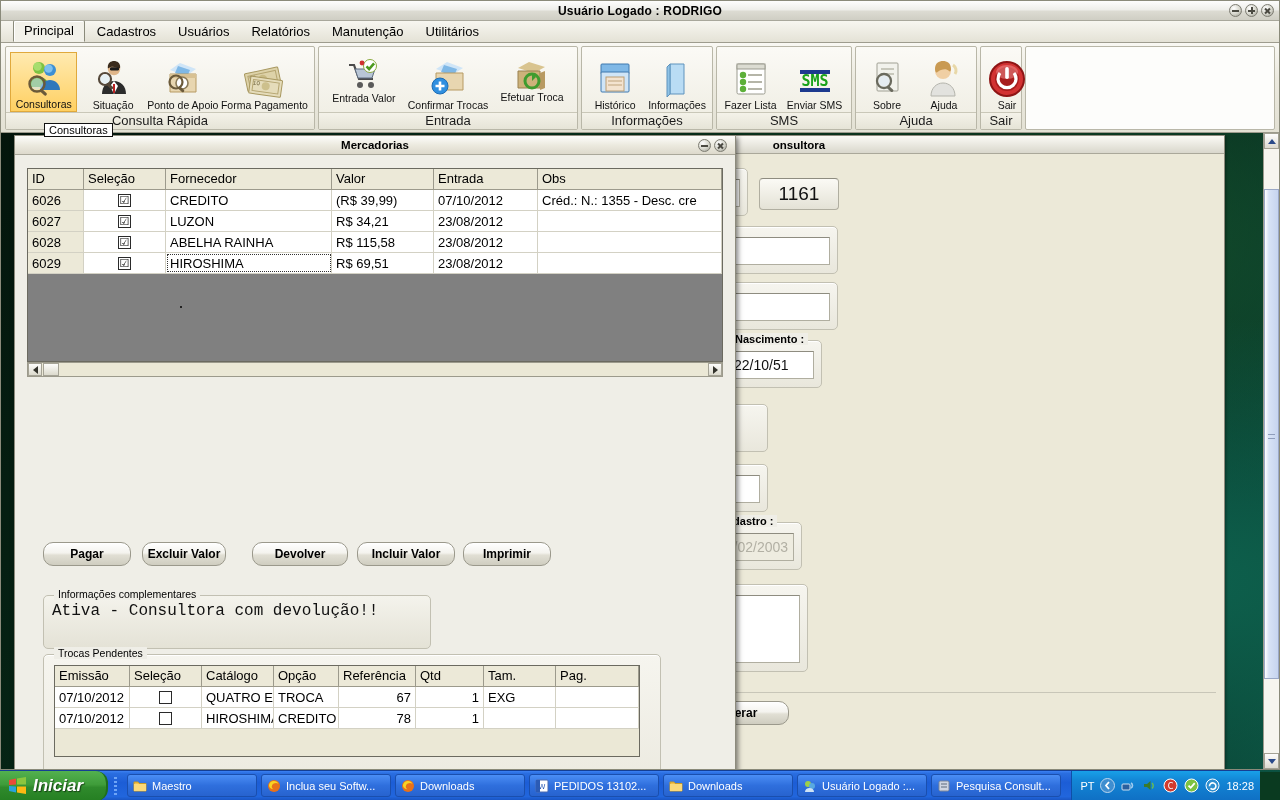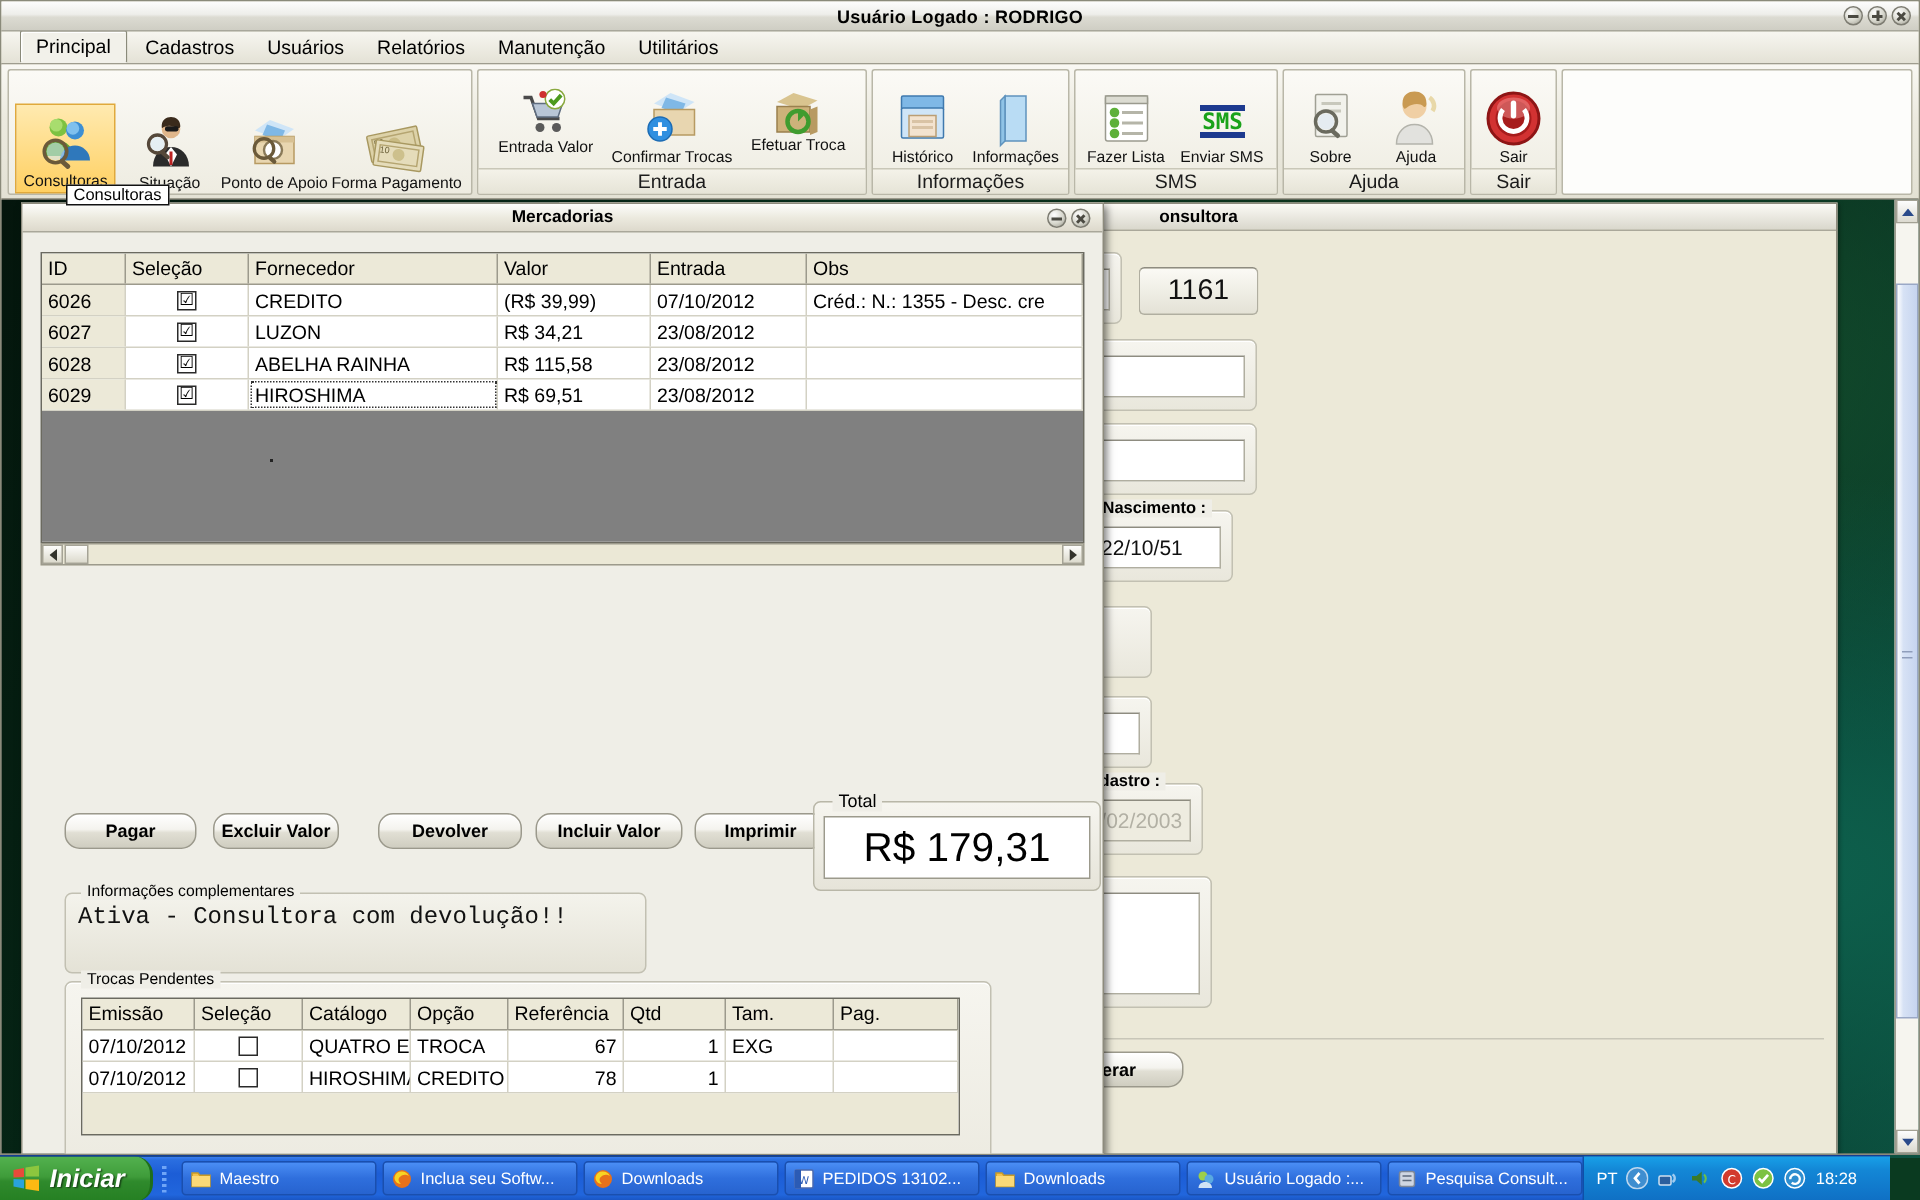--- a/index.html
+++ b/index.html
@@ -317,21 +317,21 @@
   }
   .tb-item {
     height: 23px; margin-left: 4px; padding: 0 8px 0 5px;
     min-width: 130px; max-width: 152px;
     background: linear-gradient(to bottom,#4b8ef5,#2f6fdd 50%,#2763cf);
     border: 1px solid #1a4fae; border-radius: 3px;
     display:flex; align-items:center; gap:5px;
     color:#fff; font-size: 11px; white-space: nowrap; overflow:hidden;
   }
   #tray {
-    margin-left: auto; height: 30px; padding: 0 22px 0 8px;
+    margin-left: auto; height: 30px; padding: 0 6px 0 8px;
     background: linear-gradient(to bottom,#18a0e8 0%,#1387d6 30%,#0f6fc4 100%);
     border-left: 1px solid #0f4fa8;
     display:flex; align-items:center; gap:6px;
     color:#fff; font-size: 11px;
   }
   .qlaunch { display:flex; align-items:center; gap:4px; padding: 0 6px; }
   .dots { width:3px; height:18px;
     background: repeating-linear-gradient(to bottom,#6fa5f7 0 2px,transparent 2px 4px); }
 
   .mini-ico { width: 14px; height: 14px; flex: 0 0 14px; }
@@ -428,20 +428,21 @@
                 <rect x="9" y="20" width="32" height="17" rx="1" fill="#e5dcba" stroke="#a89860"></rect>
                 <rect x="12" y="23" width="26" height="11" fill="none" stroke="#b5a571"></rect>
                 <circle cx="25" cy="28" r="4" fill="#cdc08c"></circle>
                 <text x="12" y="28" font-size="6" fill="#6b6038">10</text>
               </g>
             </svg>
           </div>
           <div class="lbl">Forma Pagamento</div>
         </div>
       </div>
+      <div class="gtitle">Consulta Rápida</div>
     </div>
 
     <div class="rgroup" style="width:260px">
       <div class="items" style="align-items:center">
         <div class="ritem wide" style="justify-content:center">
           <div class="ico" style="height:34px">
             <svg width="36" height="34" viewBox="0 0 36 34">
               <path d="M3 6h5l5 14h14" fill="none" stroke="#4a4a4a" stroke-width="2.2"></path>
               <path d="M9 10h20l-3 9H12z" fill="#b9c6d6" stroke="#5f6d80"></path>
               <circle cx="14" cy="26" r="3" fill="#5a5a5a"></circle>
@@ -562,21 +563,21 @@
               <path d="M5 38c0-8 5.5-13 12-13s12 5 12 13z" fill="#e2e2de" stroke="#b4b4ac"></path>
               <path d="M27 7c3 2 4 6 2 9" fill="none" stroke="#e8d8a8" stroke-width="3"></path>
             </svg>
           </div>
           <div class="lbl">Ajuda</div>
         </div>
       </div>
       <div class="gtitle">Ajuda</div>
     </div>
 
-    <div class="rgroup" style="width:58px">
+    <div class="rgroup" style="width:42px">
       <div class="items">
         <div class="ritem" style="width:52px">
           <div class="ico">
             <svg width="42" height="42" viewBox="0 0 42 42">
               <circle cx="21" cy="21" r="17" fill="#d23232"></circle>
               <circle cx="21" cy="21" r="17" fill="none" stroke="#8e1515" stroke-width="2"></circle>
               <circle cx="21" cy="21" r="12" fill="#a71c1c"></circle>
               <ellipse cx="21" cy="14" rx="11" ry="7" fill="#ef8a8a" opacity=".55"></ellipse>
               <rect x="19.2" y="9" width="3.6" height="12" rx="1.8" fill="#fff"></rect>
               <path d="M14 15a9 9 0 1 0 14 0" fill="none" stroke="#fff" stroke-width="3.2"></path>
@@ -758,24 +759,20 @@
             </svg>
           </div>
       </div>
 
       <div class="xbtn" style="position:absolute; left:28px;  top:406px; width:88px; height:24px;">Pagar</div>
       <div class="xbtn" style="position:absolute; left:127px; top:406px; width:84px; height:24px;">Excluir Valor</div>
       <div class="xbtn" style="position:absolute; left:237px; top:406px; width:96px; height:24px;">Devolver</div>
       <div class="xbtn" style="position:absolute; left:342px; top:406px; width:98px; height:24px;">Incluir Valor</div>
       <div class="xbtn" style="position:absolute; left:448px; top:406px; width:88px; height:24px;">Imprimir</div>
 
-      <div class="total-box" style="left:527px; top:398px; width:192px; height:60px;">
-        <div class="cap">Total</div>
-        <div class="total-val">R$ 179,31</div>
-      </div>
 
       <div class="infobox" style="left:28px; top:448px; width:388px; height:54px;">
         <div class="cap">Informações complementares</div>
         <div class="txt">Ativa - Consultora com devolução!!</div>
       </div>
 
       <div class="gb" style="left:28px; top:518px; width:618px; height:166px;">
         <div class="cap" style="font-weight:normal;font-size:10.5px;">Trocas Pendentes</div>
 
         <div class="grid" style="left:10px; top:10px; width:586px; height:92px;">

